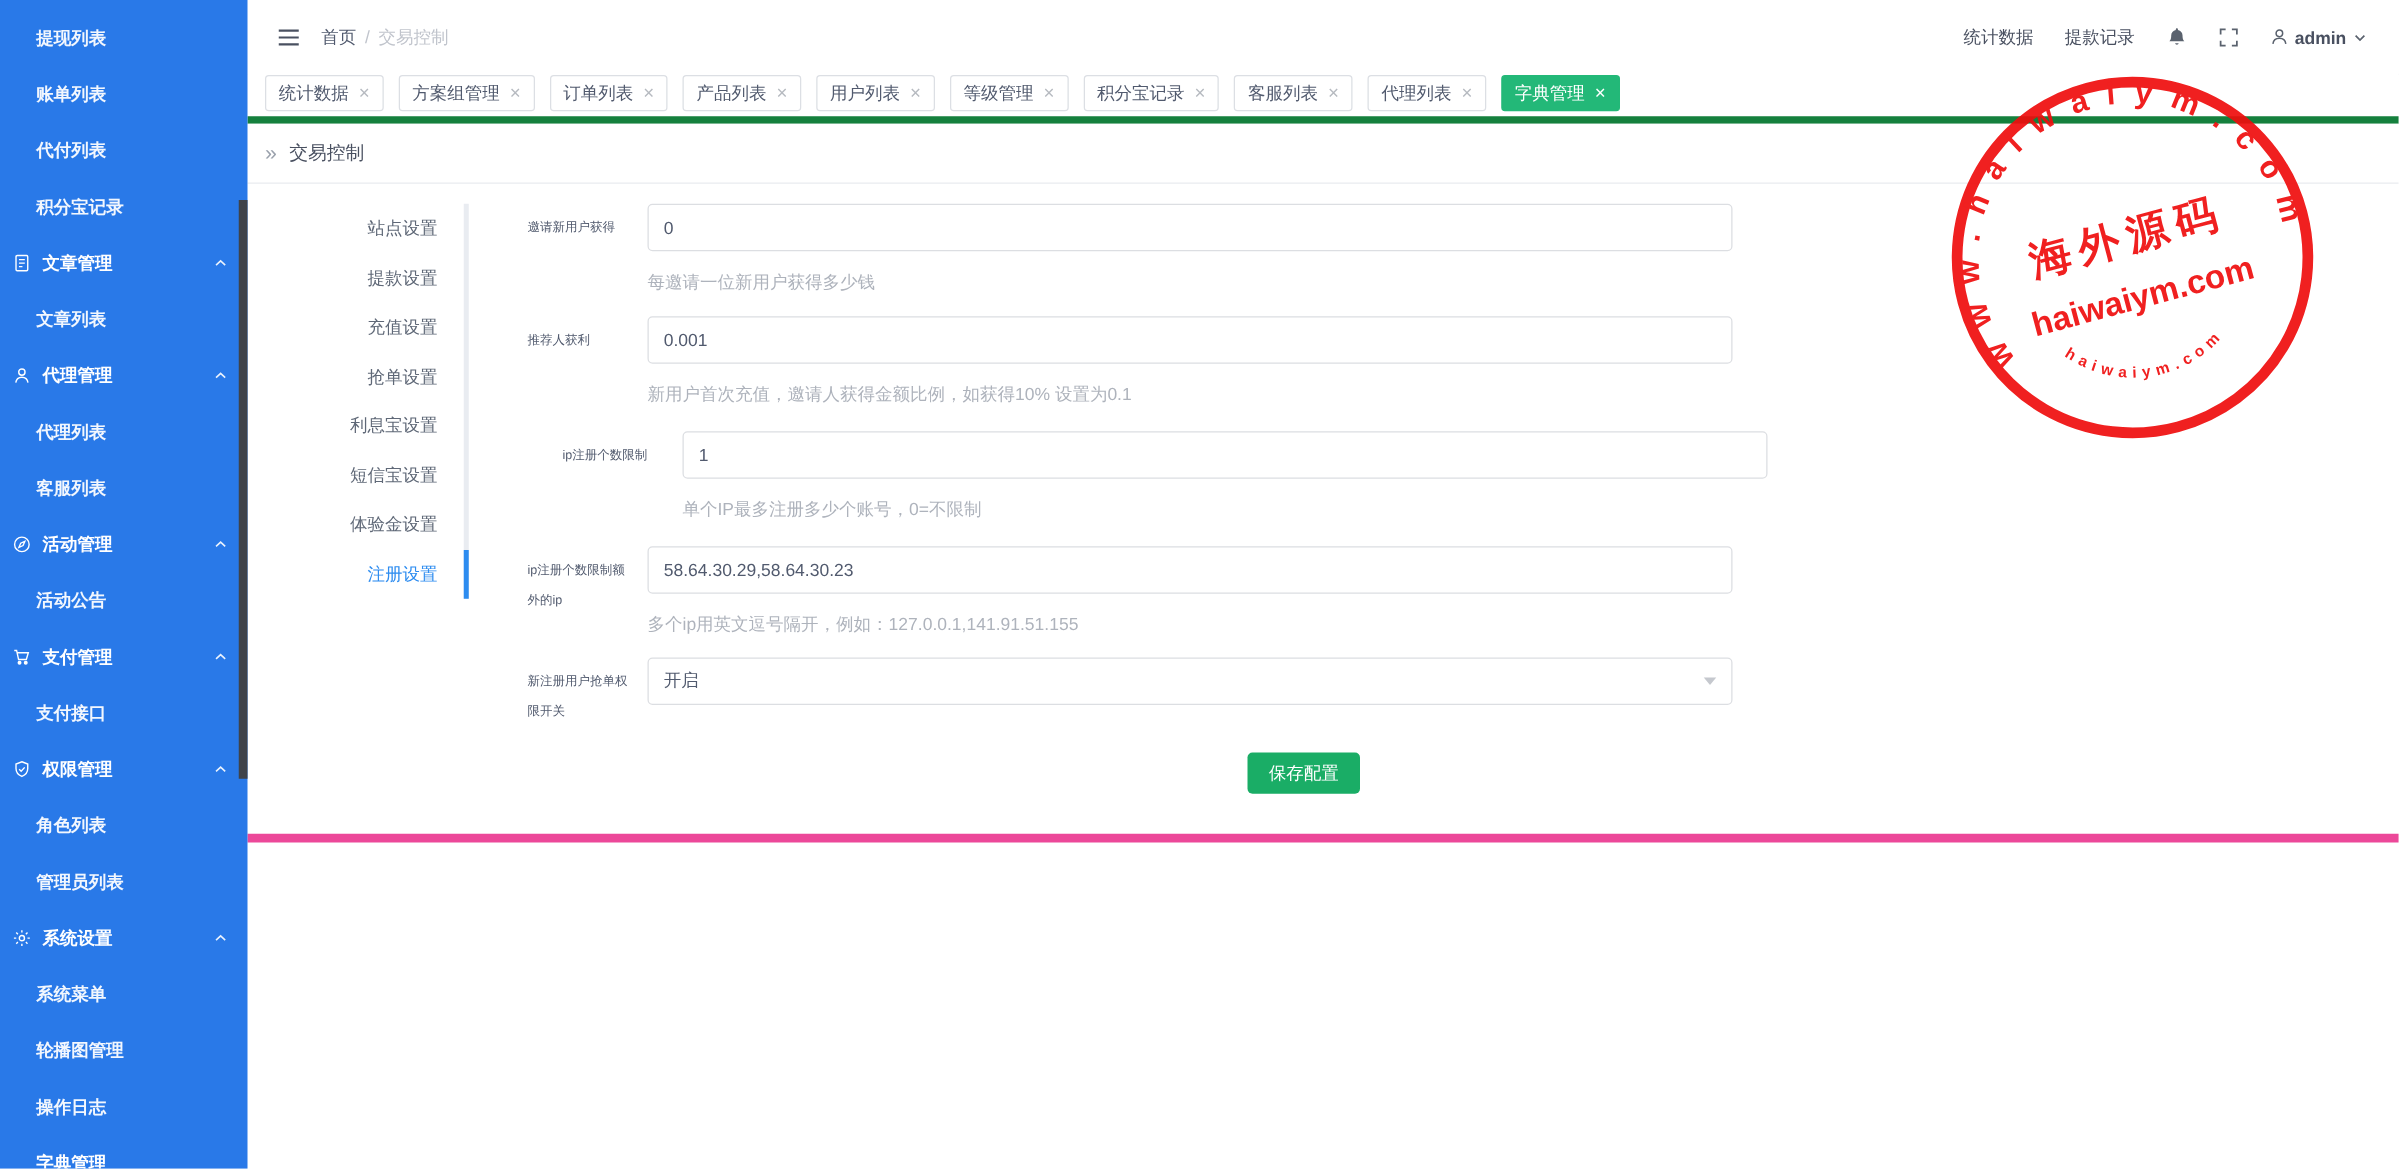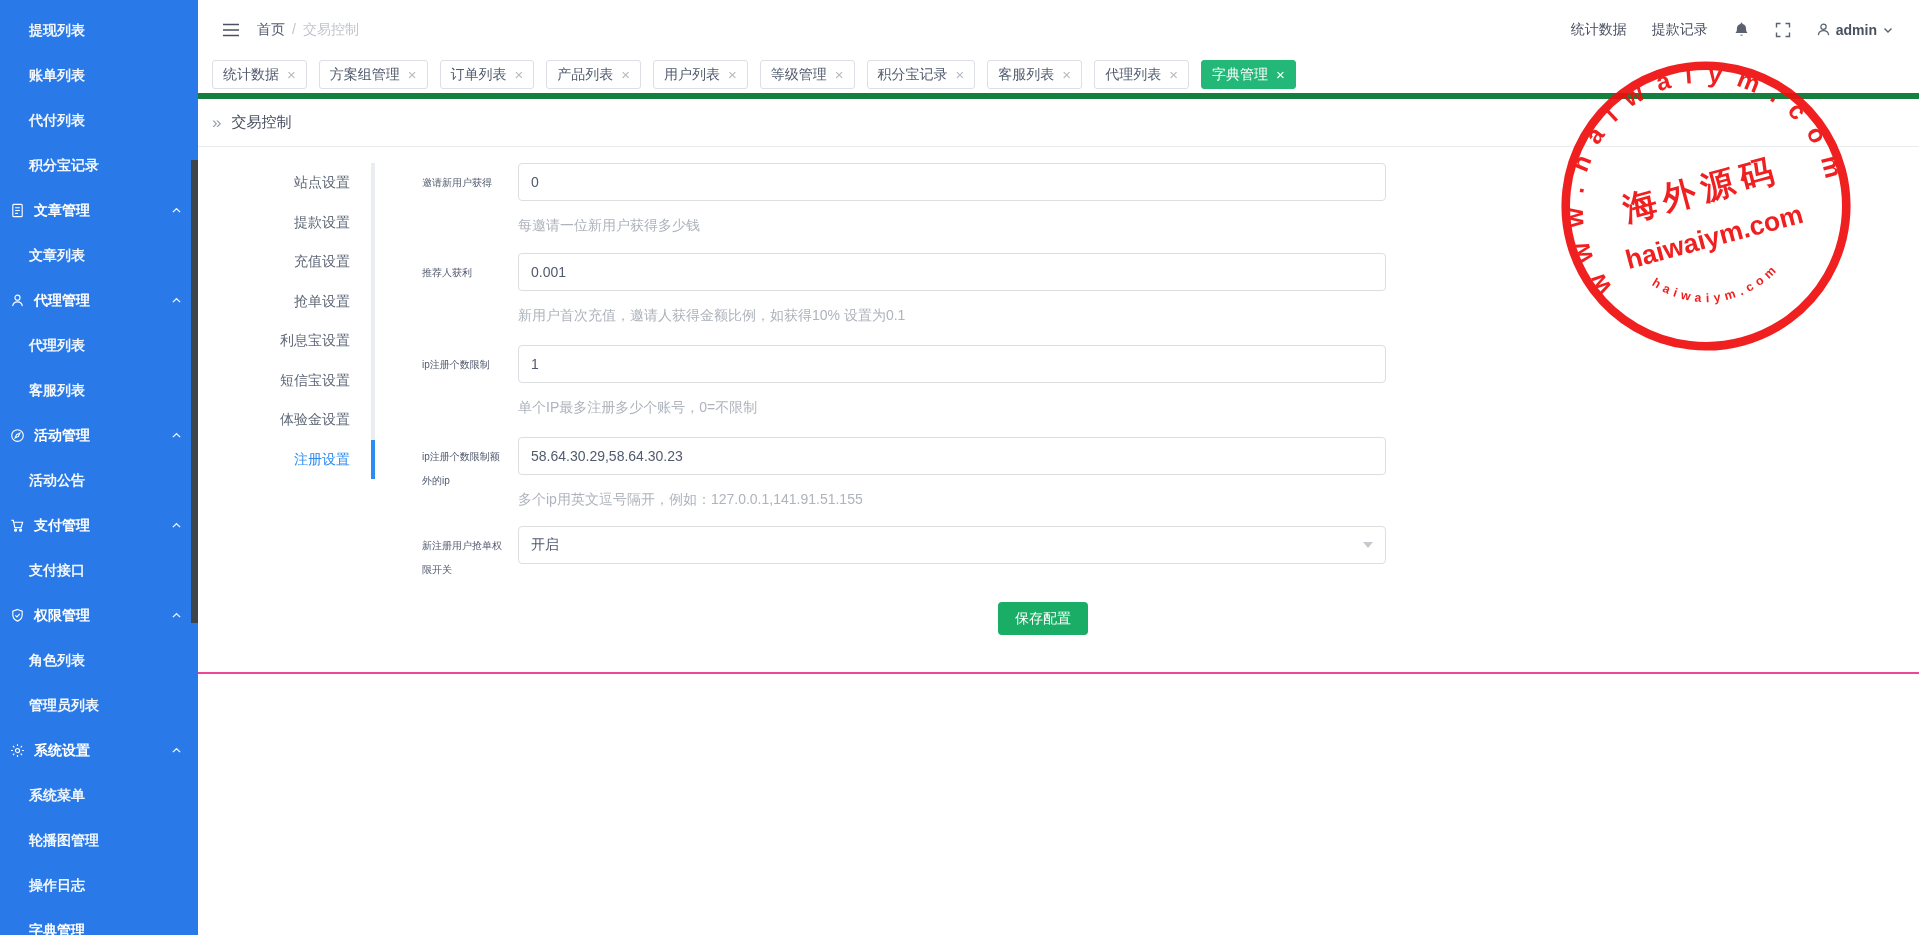--- a/index.html
+++ b/index.html
@@ -37,21 +37,21 @@
   .tab { height:29px; display:inline-flex; align-items:center; padding:0 10px; border:1px solid #dcdfe4;
     border-radius:3px; font-size:14px; color:#515a6e; background:#fff; cursor:pointer; white-space:nowrap; }
   .tab-close { margin-left:8px; color:#b6bac0; font-size:15px; line-height:1; cursor:pointer; }
   .tab.active { background:var(--c-tab_active,#23b878); border-color:var(--c-tab_active,#23b878); color:#fff; }
   .tab.active .tab-close { color:#fff; }
   
   #content { position:absolute; left:198px; top:99px; right:0; bottom:0; background:#fff; }
   #section-header { height:48px; display:flex; align-items:center; border-bottom:1px solid #e9ebef;
     padding-left:14px; font-size:15px; color:#495060; }
   .sec-chev { color:#9aa1ac; margin-right:10px; font-size:17px; }
-  #form-area { position:absolute; left:0; top:48px; right:0; height:527px; border-bottom:2px solid #ec4899; }
+  #form-area { position:absolute; left:0; top:48px; right:0; height:527px; border-bottom:7px solid #ec4899; }
   
   #submenu { position:absolute; left:0; top:16px; width:177px; }
   #submenu-rail { position:absolute; left:173px; top:16px; width:4px; height:316px; background:#e9ecf1; }
   .sub-item { height:39.5px; line-height:39.5px; width:173px; text-align:right; padding-right:21px;
     font-size:14px; color:#5f6877; cursor:pointer; position:relative; }
   .sub-item.active { color:var(--c-primary,#2d8cf0); }
   .sub-item.active::after { content:""; position:absolute; right:-4px; top:0; height:100%; width:4px;
     background:var(--c-primary,#2d8cf0); z-index:2; }
   
   .field-row { position:absolute; left:224px; display:flex; }
@@ -319,21 +319,21 @@
     </div>
   </div>
         <div class="field-row" style="top: 106px;">
     <div class="f-label">推荐人获利</div>
     <div class="f-control">
       <input class="f-input" value="0.001" style="">
       
       <div class="f-hint">新用户首次充值，邀请人获得金额比例，如获得10% 设置为0.1</div>
     </div>
   </div>
-        <div class="field-row" style="top: 198px;">
+        <div class="field-row" style="top: 198px; margin-left: 28px;">
     <div class="f-label">ip注册个数限制</div>
     <div class="f-control">
       <input class="f-input" value="1" style="">
       
       <div class="f-hint">单个IP最多注册多少个账号，0=不限制</div>
     </div>
   </div>
         <div class="field-row" style="top: 290px;">
     <div class="f-label">ip注册个数限制额外的ip</div>
     <div class="f-control">

